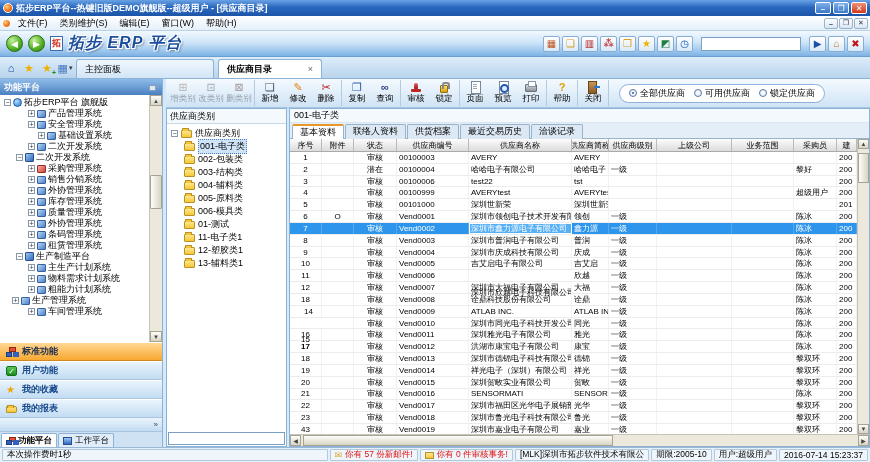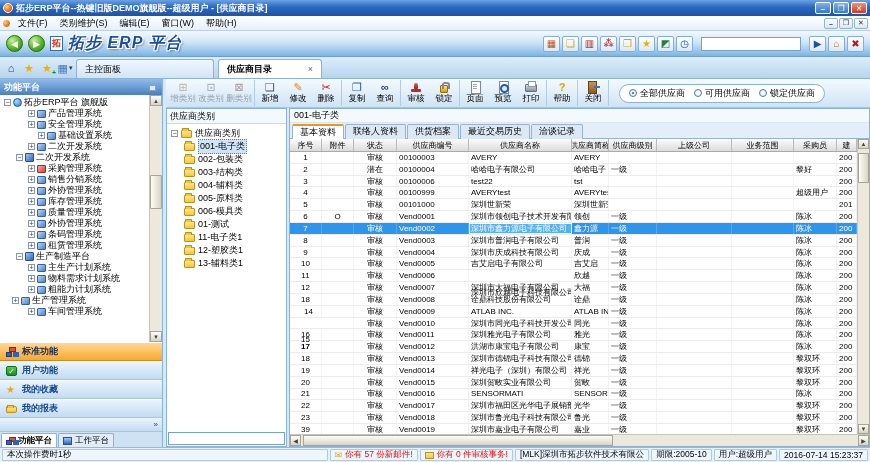--- a/index.html
+++ b/index.html
@@ -860,21 +860,21 @@
                   <div class="gc" style="width: 72px;">Vend0018</div>
                   <div class="gc namecell" style="width: 103px;">深圳市鲁光电子科技有限公司沙井分部</div>
                   <div class="gc" style="width: 37px;">鲁光</div>
                   <div class="gc" style="width: 48px;">一级</div>
                   <div class="gc" style="width: 75px;"></div>
                   <div class="gc" style="width: 62px;"></div>
                   <div class="gc" style="width: 43px;">黎双环</div>
                   <div class="gc" style="width: 20px;">200</div>
                 </div>
                 <div class="grow">
-                  <div class="gc c" style="width: 32px;">39</div>
+                  <div class="gc c" style="width: 32px;">43</div>
                   <div class="gc c" style="width: 32px;"></div>
                   <div class="gc c" style="width: 43px;">审核</div>
                   <div class="gc" style="width: 72px;">Vend0019</div>
                   <div class="gc namecell" style="width: 103px;">深圳市嘉业电子有限公司</div>
                   <div class="gc" style="width: 37px;">嘉业</div>
                   <div class="gc" style="width: 48px;">一级</div>
                   <div class="gc" style="width: 75px;"></div>
                   <div class="gc" style="width: 62px;"></div>
                   <div class="gc" style="width: 43px;">黎双环</div>
                   <div class="gc" style="width: 20px;">200</div>

